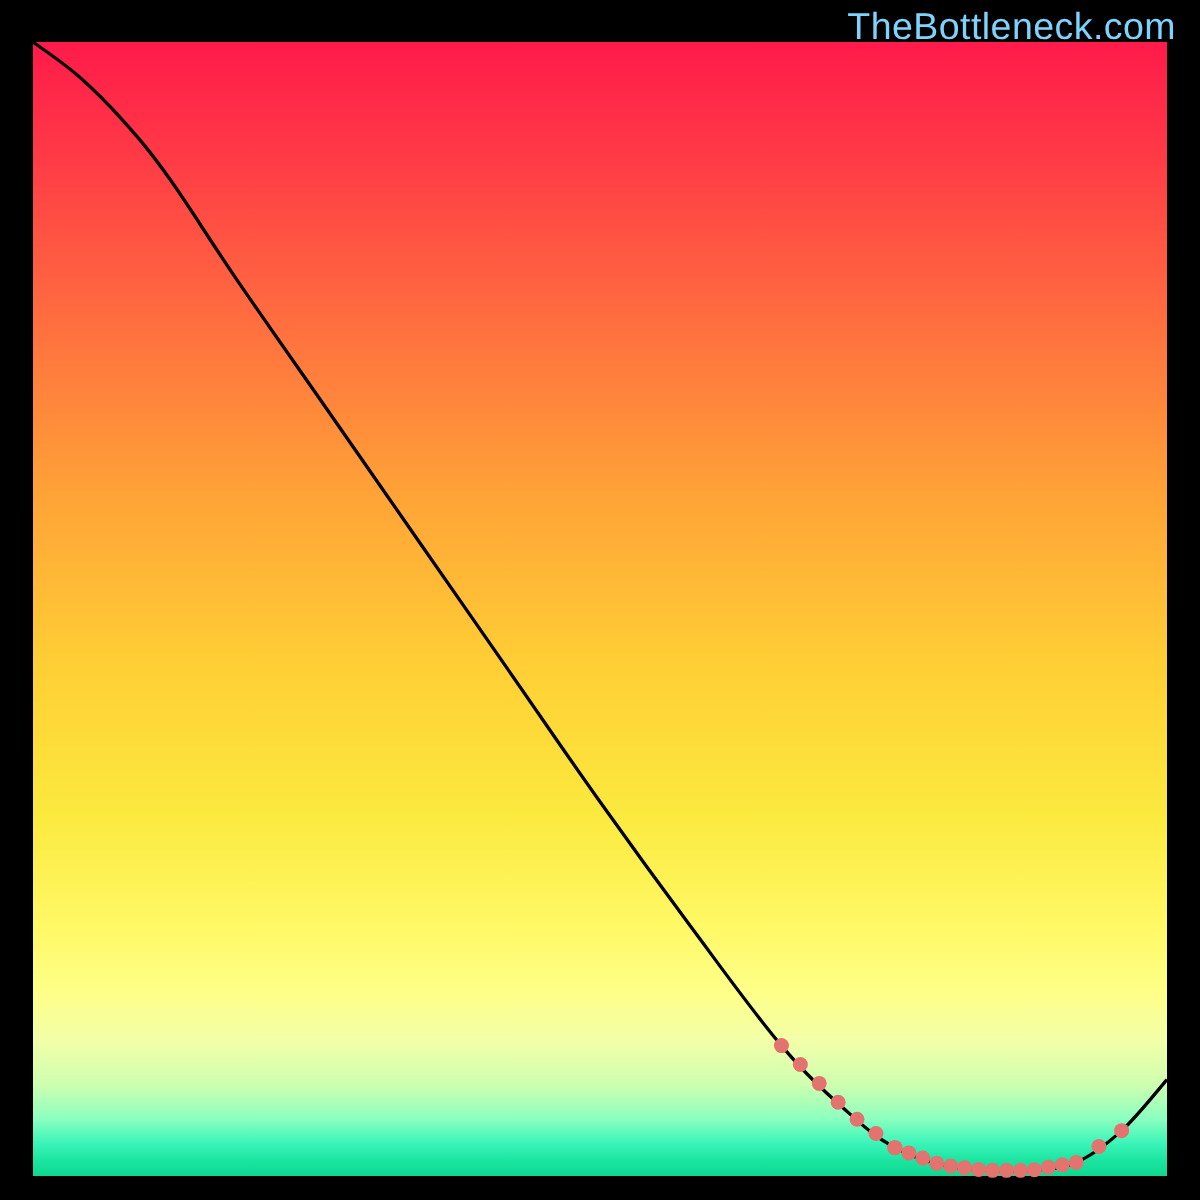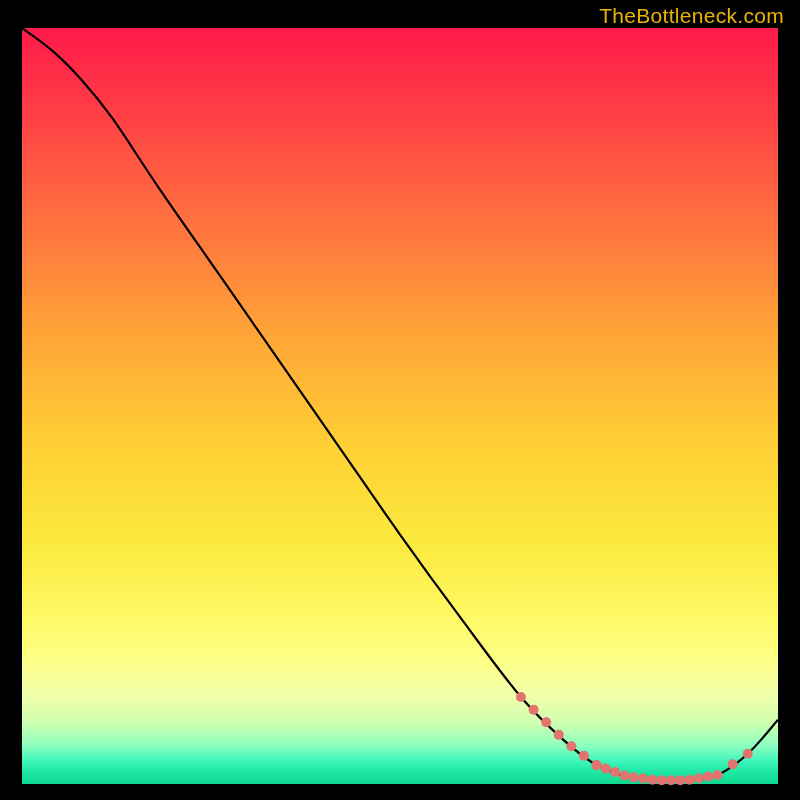--- a/index.html
+++ b/index.html
@@ -13,22 +13,22 @@
   }
   .container {
     position: relative;
     width: 800px;
     height: 800px;
   }
   .attribution {
     position: absolute;
     top: 4px;
     right: 16px;
-    color: #eab308;
-    font-size: 21px;
+    color: #7dd3fc;
+    font-size: 25px;
     font-weight: 400;
     letter-spacing: 0.3px;
     z-index: 10;
     text-align: right;
   }
   .plot-area {
     position: absolute;
     
     left: 22px;
     top: 28px;

